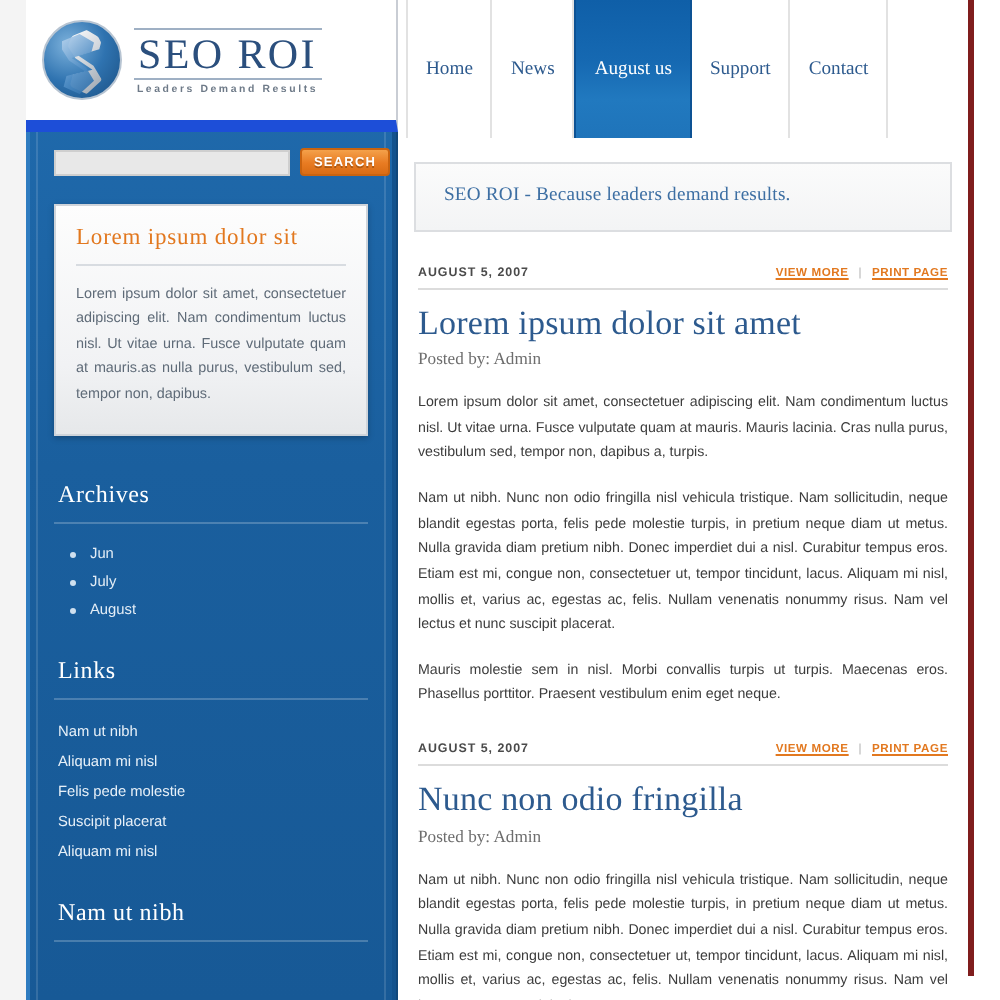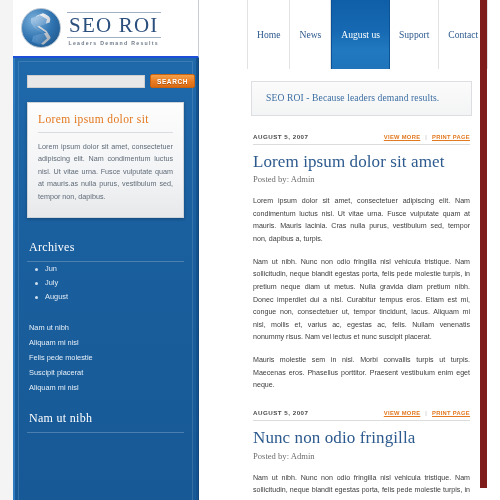--- a/index.html
+++ b/index.html
@@ -10,24 +10,24 @@
     font-family: "Liberation Sans", sans-serif;
   }
   .page { position: relative; width: 500px; height: 500px; background: #f4f4f4; }
 
   
   .left-col {
     position: absolute; left: 13px; top: 0; width: 186px; height: 500px;
   }
   .logo-band {
     position: relative;
-    width: 186px; height: 58px;
+    width: 186px; height: 66px;
     background: #ffffff;
     border-right: 1px solid #c9cdd4;
-    border-bottom: 2px solid #1d4ed8;
+    border-bottom: 6px solid #1d4ed8;
     display: flex; align-items: center; padding-left: 8px;
     z-index: 5;
   }
   .logo-mark {
     width: 40px; height: 40px; border-radius: 50%;
     background: radial-gradient(circle at 32% 30%, #6fa8d6 0%, #2f6fae 45%, #1d5severe 100%);
     background: radial-gradient(circle at 32% 30%, #7db2dc 0%, #2f73b0 50%, #1a4f82 100%);
     border: 1px solid #b7c4d2;
     position: relative; flex: 0 0 auto;
     overflow: hidden;
@@ -112,20 +112,21 @@
     text-align: justify;
   }
 
   
   .widget { margin-bottom: 16px; }
   .widget-title {
     font-family: "Liberation Serif", serif;
     font-size: 12px; color: #ffffff; letter-spacing: .3px;
     padding: 0 0 6px 2px;
     border-bottom: 1px solid rgba(255,255,255,.22);
+    margin-bottom: 8px;
   }
   .widget ul { list-style: none; }
   .widget.archives li {
     font-size: 7.4px; color: #e3edf6; padding: 2.5px 0 2.5px 18px; position: relative;
   }
   .widget.archives li::before {
     content: ""; position: absolute; left: 8px; top: 6px;
     width: 3px; height: 3px; border-radius: 50%; background: #cfe0ef;
   }
   .widget.links li {
@@ -135,22 +136,21 @@
   .widget.bottom .widget-title { border-bottom: 1px solid rgba(255,255,255,.22); }
 
   
   .main-col {
     position: absolute; left: 199px; top: 0; width: 301px; height: 500px;
     background: #ffffff;
   }
   .main-inner {
     position: relative; width: 288px; height: 488px;
     background: #ffffff;
-    border-right: 7px solid #7f1d1d;
-    padding-left: 44px;
+    border-right: 3px solid #7f1d1d;
   }
 
   
   .nav {
     position: relative; height: 69px; width: 288px;
     display: flex; align-items: flex-end;
     padding-left: 4px;
   }
   .nav-item {
     position: relative;
@@ -243,20 +243,21 @@
         <div class="widget archives">
           <div class="widget-title">Archives</div>
           <ul>
             <li>Jun</li>
             <li>July</li>
             <li>August</li>
           </ul>
         </div>
 
         <div class="widget links">
+          <div class="widget-title">Links</div>
           <ul>
             <li>Nam ut nibh</li>
             <li>Aliquam mi nisl</li>
             <li>Felis pede molestie</li>
             <li>Suscipit placerat</li>
             <li>Aliquam mi nisl</li>
           </ul>
         </div>
 
         <div class="widget bottom">

